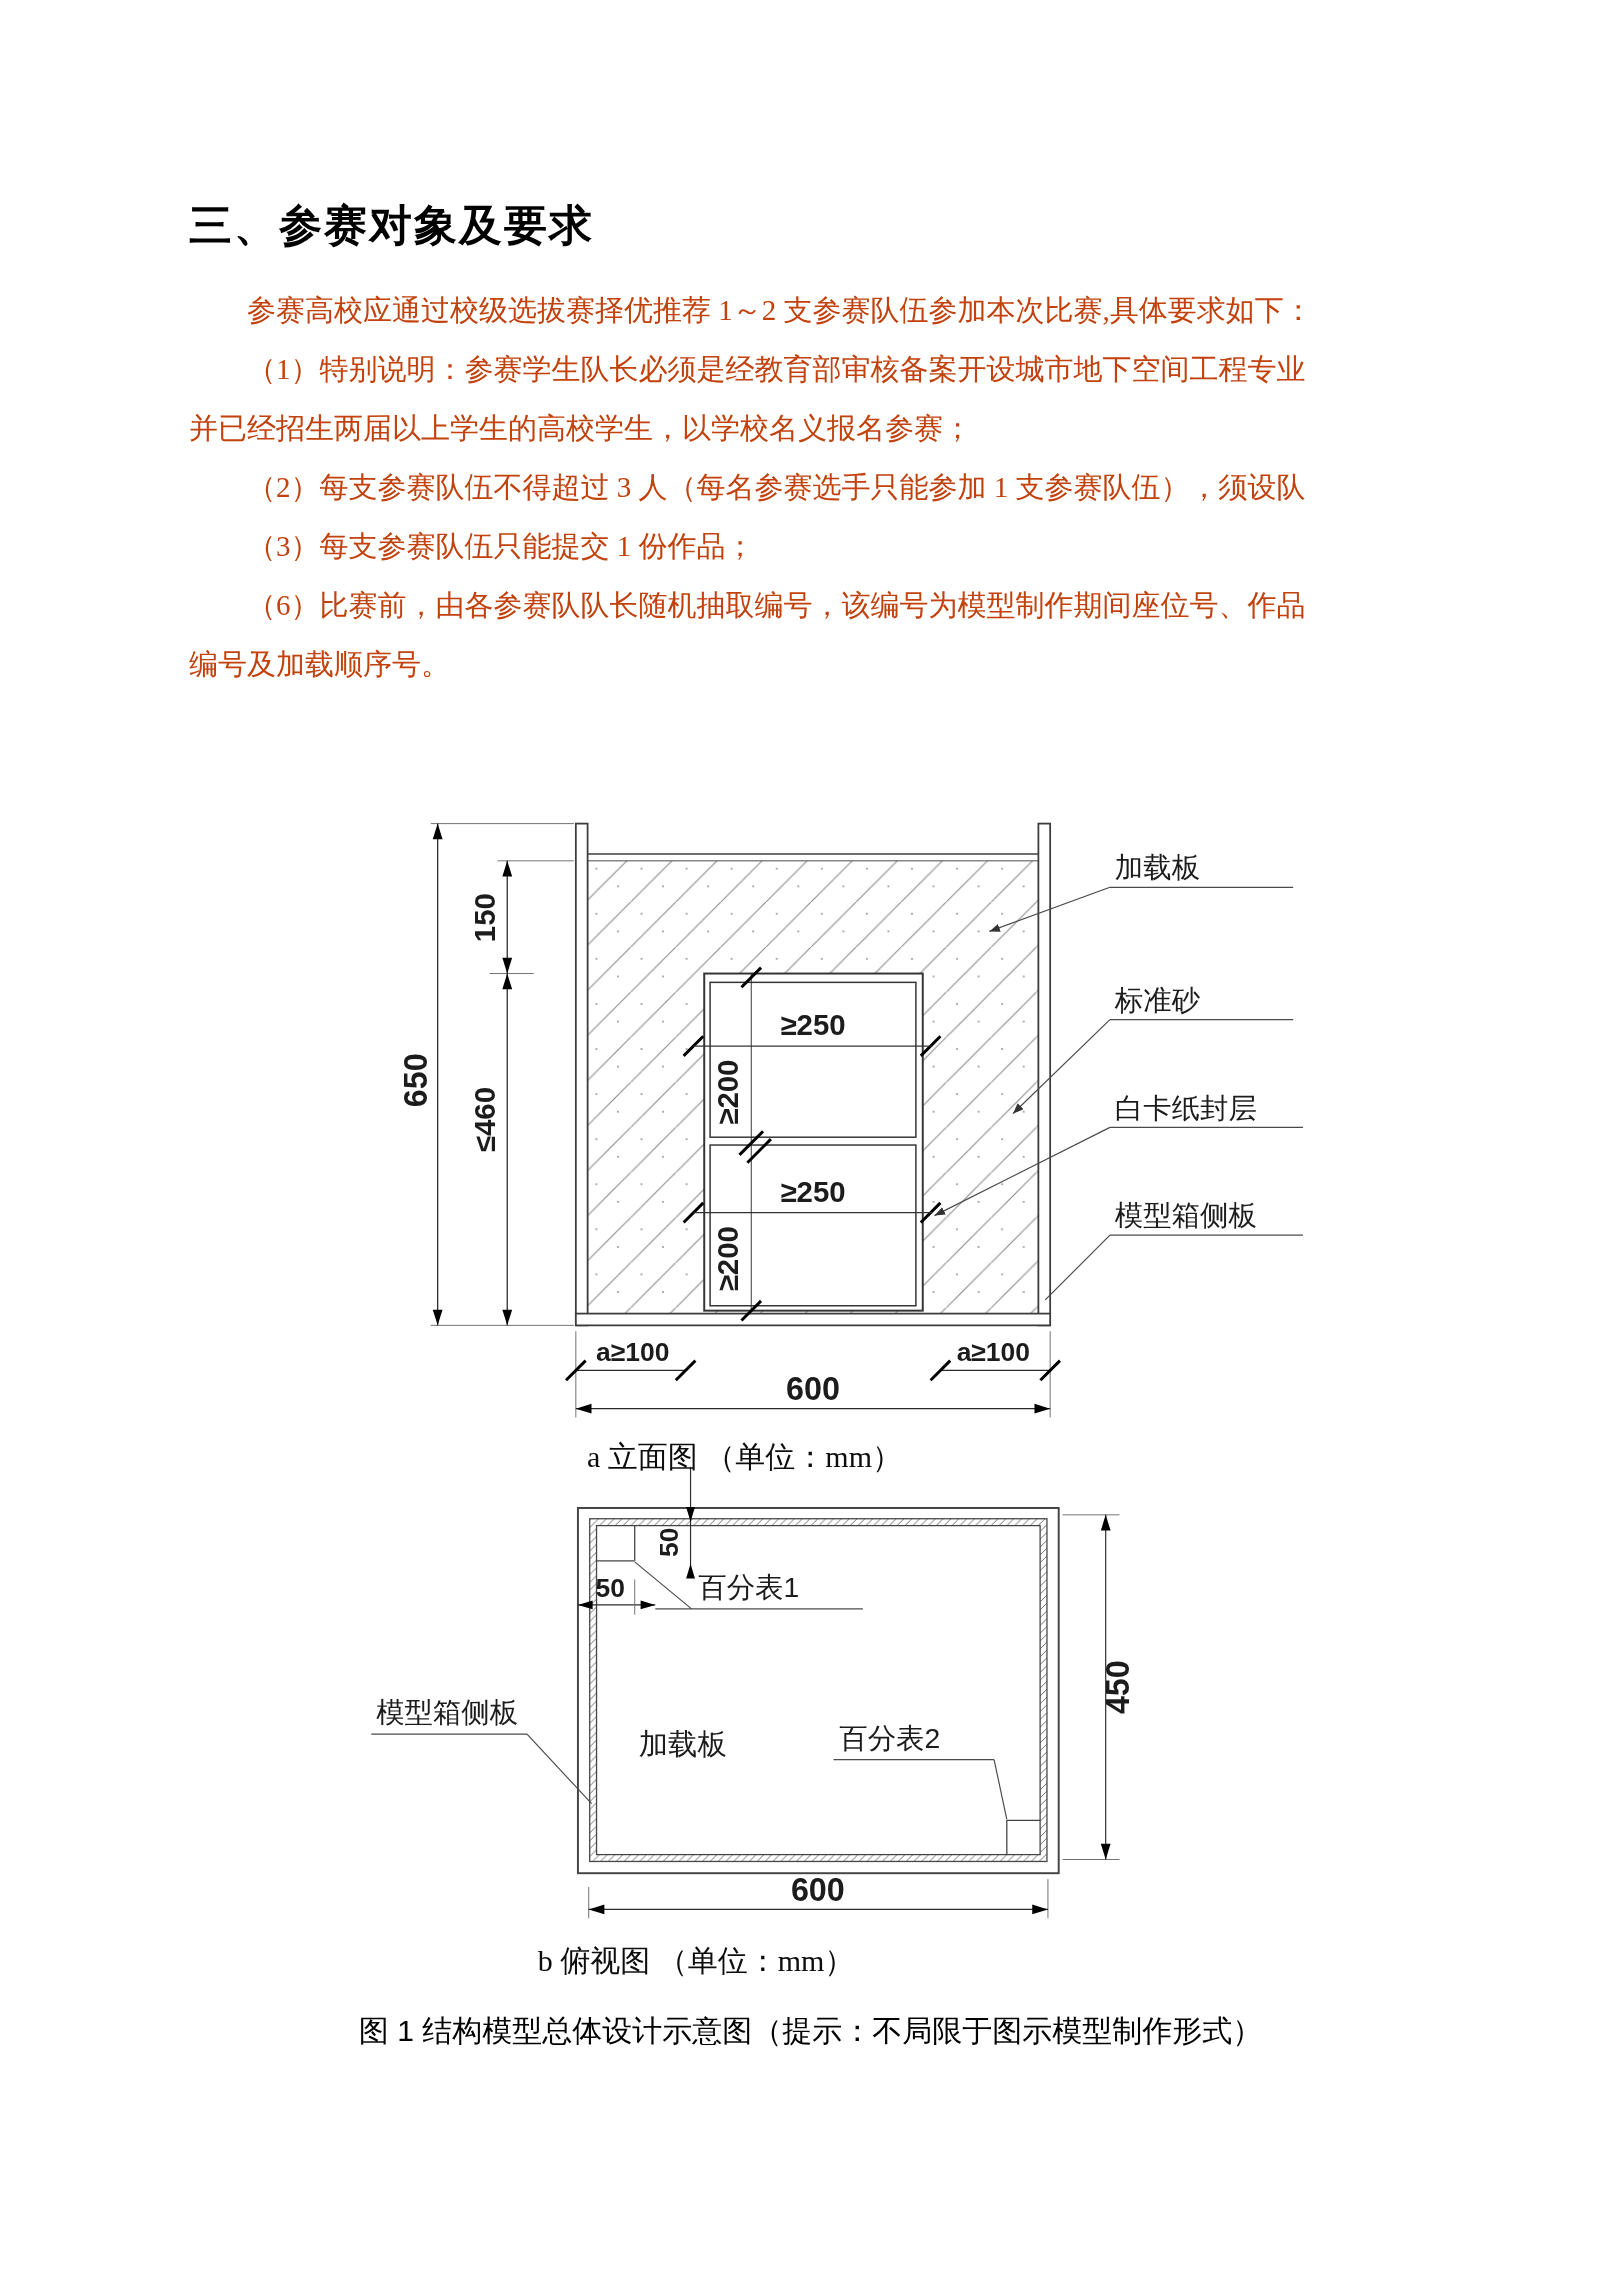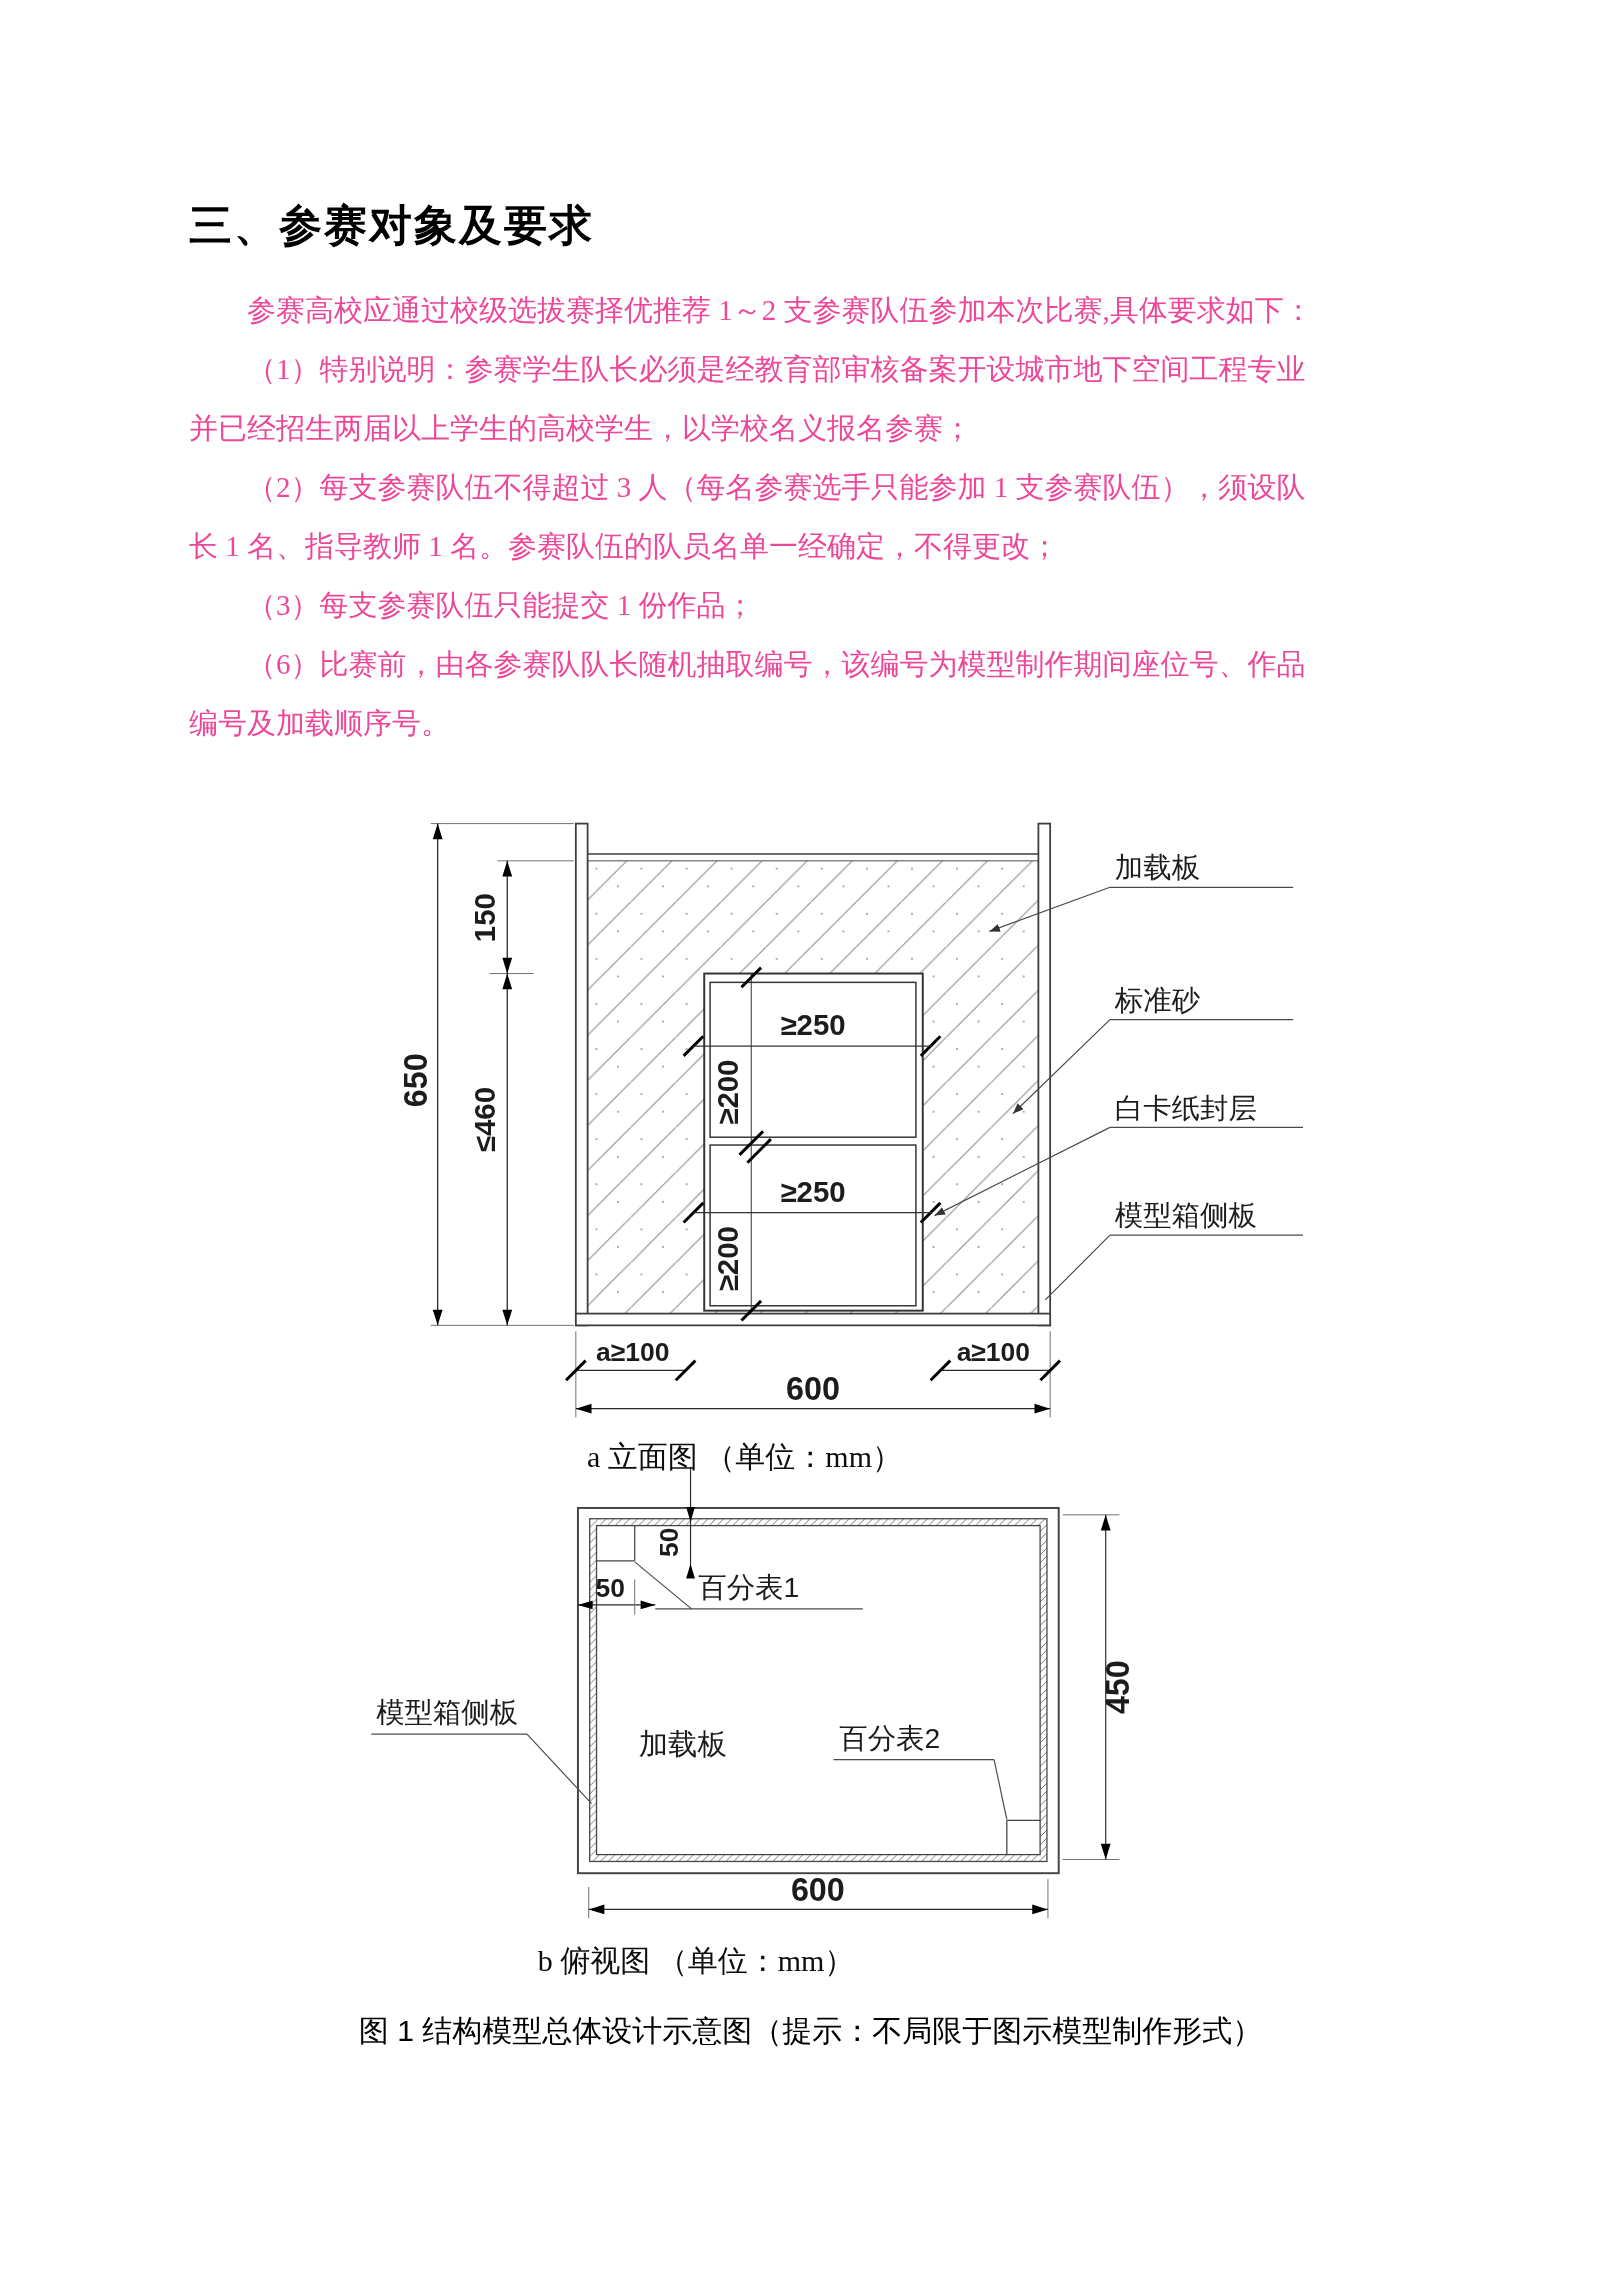--- a/index.html
+++ b/index.html
@@ -6,21 +6,21 @@
   #page{
     position:relative;width:1621px;height:2293px;background:#ffffff;
     font-family:"Liberation Serif","DejaVu Serif",serif;color:#111;overflow:hidden;
   }
   #text-block{position:absolute;left:189px;top:194px;width:1245px;}
   .heading{
     font-family:"Liberation Sans","DejaVu Sans",sans-serif;
     font-weight:bold;font-size:43px;line-height:63px;letter-spacing:2px;color:#000;
     margin-bottom:23.5px;
   }
-  .bline{font-size:29px;line-height:59px;height:59px;white-space:nowrap;color:#ec4899;}
+  .bline{font-size:29px;line-height:59px;height:59px;white-space:nowrap;color:#c2410c;}
   .ind{text-indent:2em;}
   .caption{
     position:absolute;font-size:30px;color:#0d0d0d;text-align:center;
     font-family:"Liberation Serif","DejaVu Serif",serif;white-space:nowrap;
   }
   #cap-a{left:372px;top:1437px;width:745px;}
   #cap-b{left:343px;top:1941px;width:706px;}
   #fig-caption{
     position:absolute;left:0;top:2011px;width:1621px;text-align:center;
     font-weight:normal;font-size:30px;color:#000;
@@ -36,21 +36,20 @@
 <body>
 
 <div id="page">
 
   <div id="text-block">
     <div class="heading">三、参赛对象及要求</div>
     <div class="bline ind">参赛高校应通过校级选拔赛择优推荐 1～2 支参赛队伍参加本次比赛,具体要求如下：</div>
     <div class="bline ind">（1）特别说明：参赛学生队长必须是经教育部审核备案开设城市地下空间工程专业</div>
     <div class="bline">并已经招生两届以上学生的高校学生，以学校名义报名参赛；</div>
     <div class="bline ind">（2）每支参赛队伍不得超过 3 人（每名参赛选手只能参加 1 支参赛队伍），须设队</div>
-    <div class="bline">长 1 名、指导教师 1 名。参赛队伍的队员名单一经确定，不得更改；</div>
     <div class="bline ind">（3）每支参赛队伍只能提交 1 份作品；</div>
     <div class="bline ind">（6）比赛前，由各参赛队队长随机抽取编号，该编号为模型制作期间座位号、作品</div>
     <div class="bline">编号及加载顺序号。</div>
   </div>
 
   <svg id="svg-elev" width="931" height="686" viewBox="380 820 950 700">
     <defs>
       <pattern id="sandHatch" patternUnits="userSpaceOnUse" width="46" height="46">
         <line x1="0" y1="46" x2="46" y2="0" stroke="#8f8f8f" stroke-width="1.2"></line>
         <circle cx="11" cy="12" r="1.1" fill="#9a9a9a"></circle>

